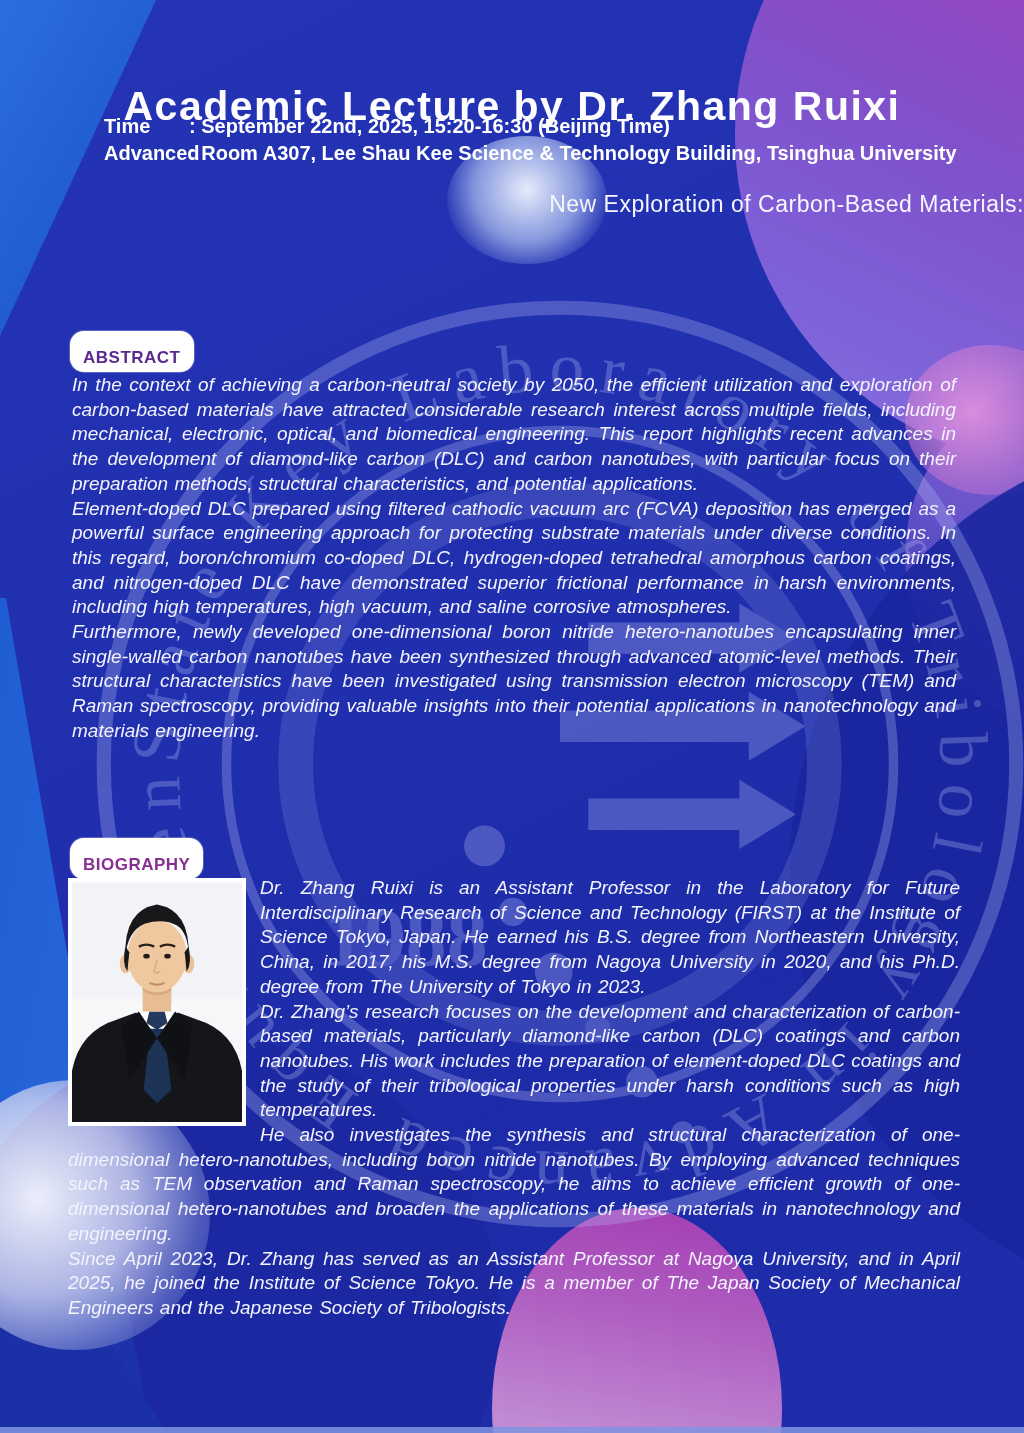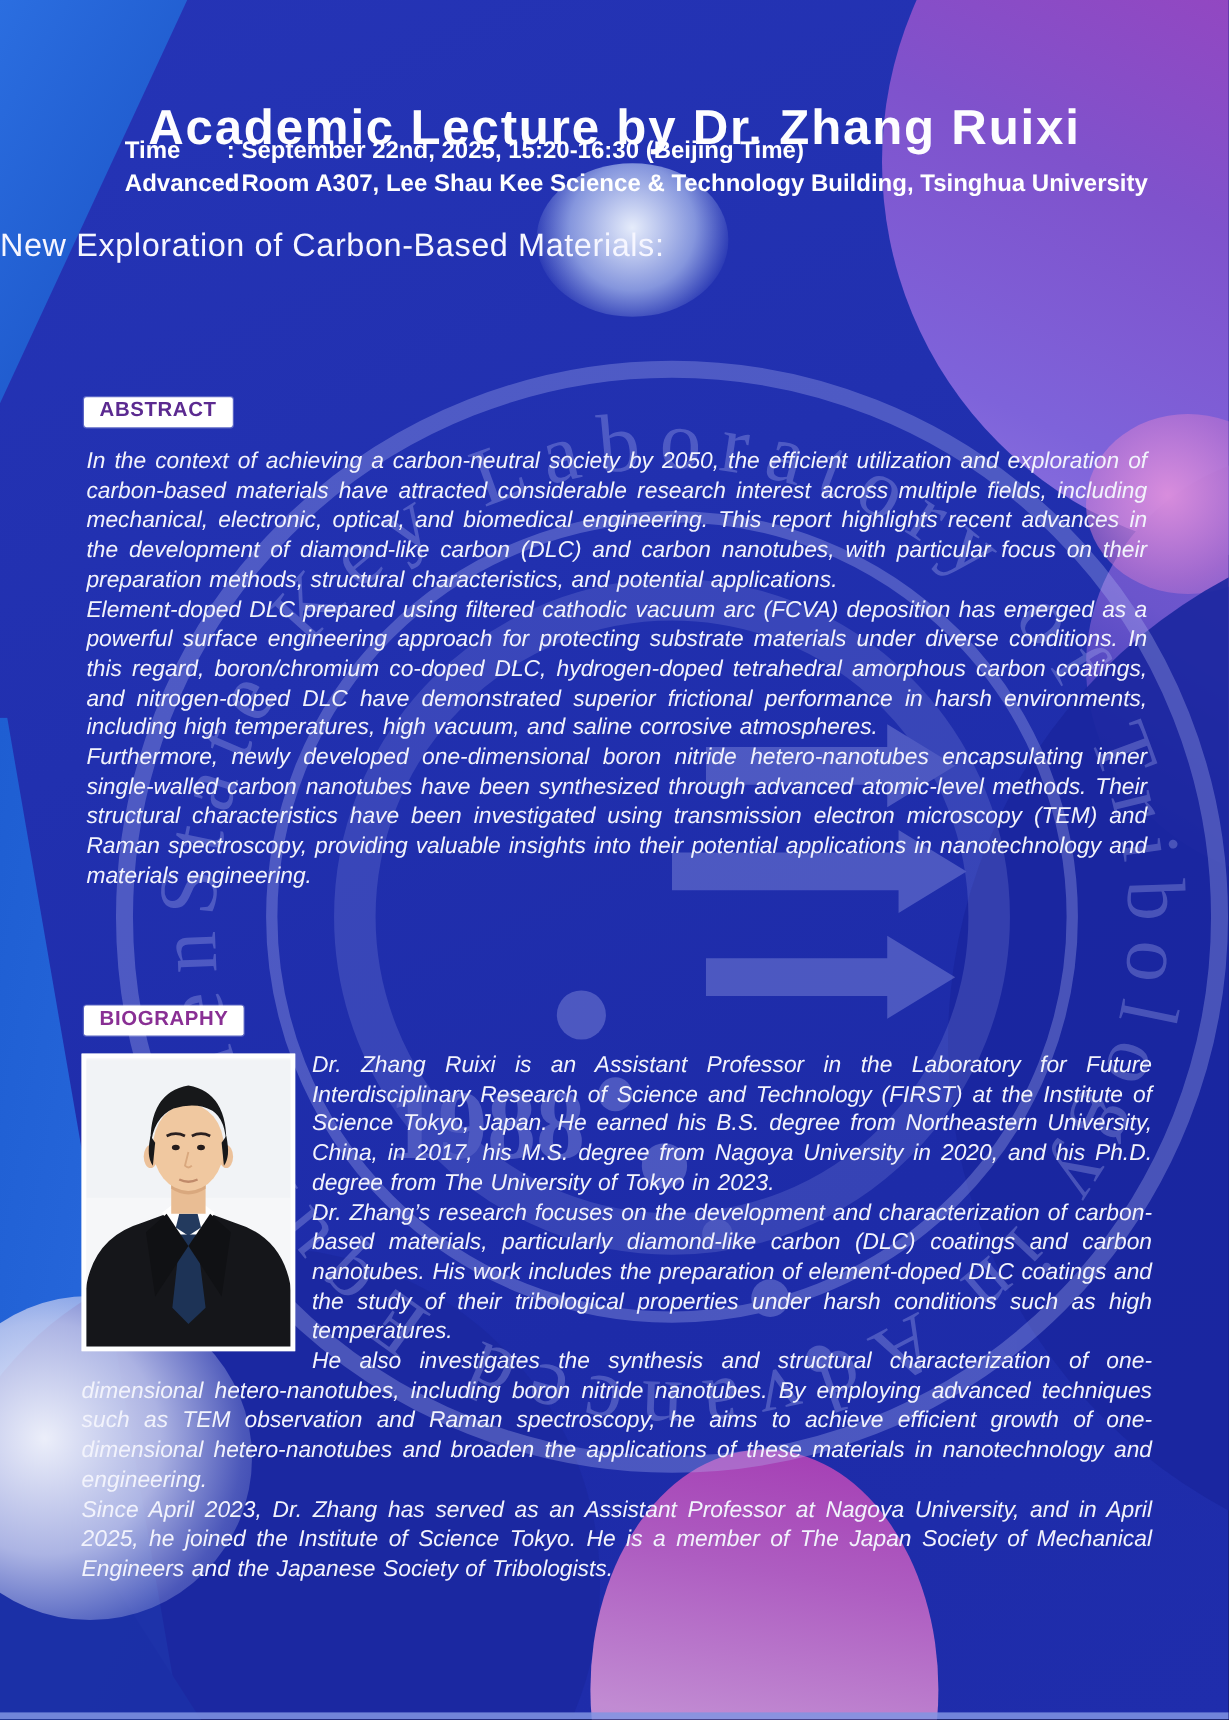--- a/index.html
+++ b/index.html
@@ -38,27 +38,27 @@
     background:linear-gradient(190deg,#a93bb3 0%,#b45fc2 28%,#c88fd4 58%,#ad9bde 85%,#8f8fd8 100%);
     opacity:.96;}
   .bottom-strip{left:0;top:1427px;width:1024px;height:6px;background:rgba(128,148,226,0.85);}
   .seal{left:88px;top:292px;width:944px;height:944px;opacity:.3;}
   
   .page-title{position:absolute;top:56px;left:0;width:100%;text-align:center;
     font-size:41px;font-weight:700;letter-spacing:1.5px;color:#fdfdff;}
   .meta{position:absolute;top:113px;left:104px;font-size:20px;font-weight:700;line-height:27px;color:#ffffff;}
   .meta-row{display:flex;}
   .meta-label{width:85px;flex:0 0 auto;}
-  .lecture-title{position:absolute;top:188px;left:0;width:100%;text-align:left;
-    font-size:27px;font-weight:400;letter-spacing:.5px;line-height:33px;color:#f6f6ff;}
+  .lecture-title{position:absolute;top:188px;left:0;width:100%;text-align:right;
+    font-size:23px;font-weight:400;letter-spacing:.5px;line-height:33px;color:#f6f6ff;}
   .affiliation{position:absolute;top:258px;left:88px;width:848px;margin:0;
     font-size:17.5px;font-weight:600;line-height:24px;color:#fbfbff;
     text-align:justify;text-align-last:center;}
-  .badge{position:absolute;display:inline-block;background:#ffffff;border-radius:2px;
-    padding:2px 13px 6px;font-size:17px;font-weight:800;letter-spacing:.5px;line-height:1;
+  .badge{position:absolute;display:inline-block;background:#ffffff;border-radius:14px;
+    padding:18px 13px 6px;font-size:17px;font-weight:800;letter-spacing:.5px;line-height:1;
     box-shadow:0 0 0 1px rgba(255,255,255,.25);}
   .badge-abstract{top:331px;left:70px;color:#5b2a90;}
   .badge-biography{top:838px;left:70px;color:#892f94;text-align:right;}
   .body-text{color:#f2f3fc;font-size:19px;line-height:24.7px;text-align:justify;word-spacing:1px;font-style:italic;}
   .body-text p{margin:0;}
   .abstract-block{position:absolute;top:373px;left:72px;width:884px;}
   .bio-block{position:absolute;top:876px;left:68px;width:892px;}
   .photo{float:left;width:178px;height:248px;margin:2px 14px 8px 0;border:4px solid #fff;
     background:#f5f6f8;display:block;}
 </style>

